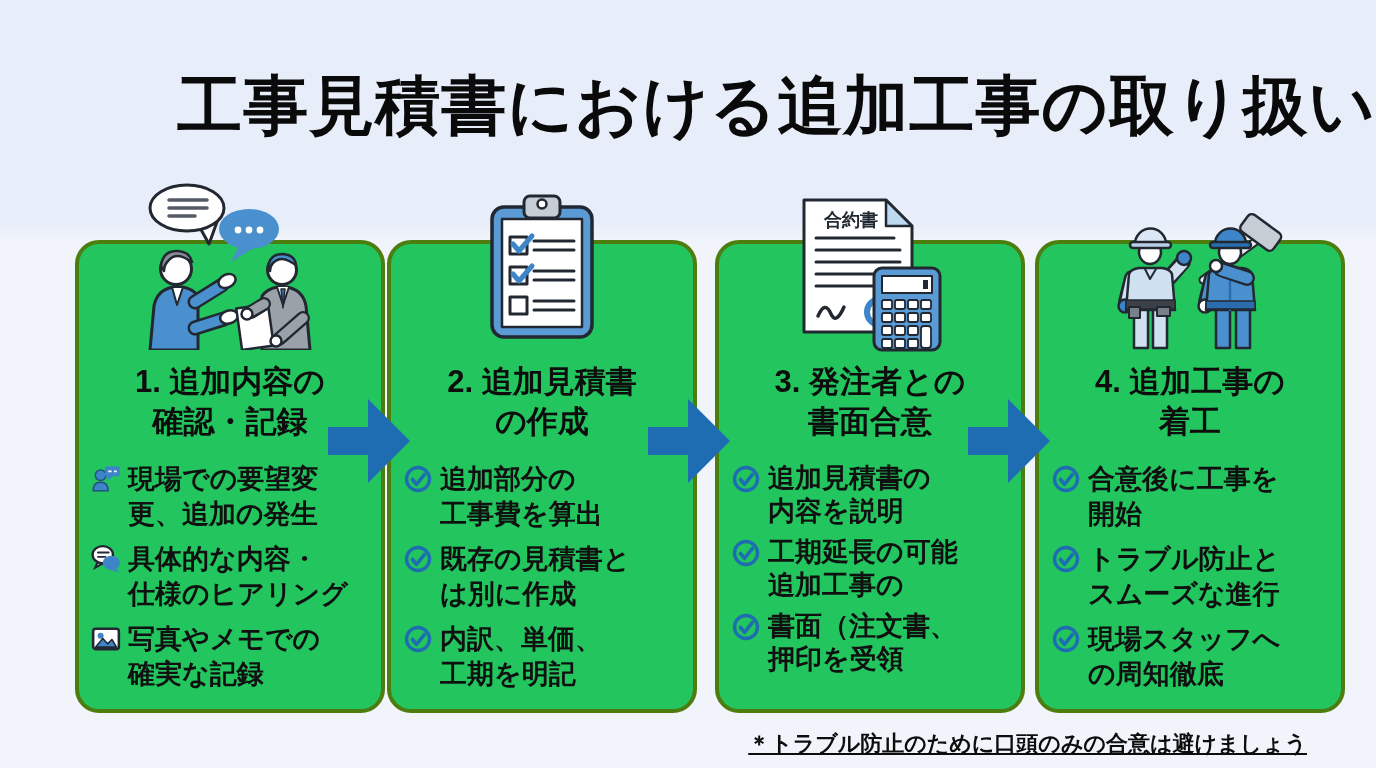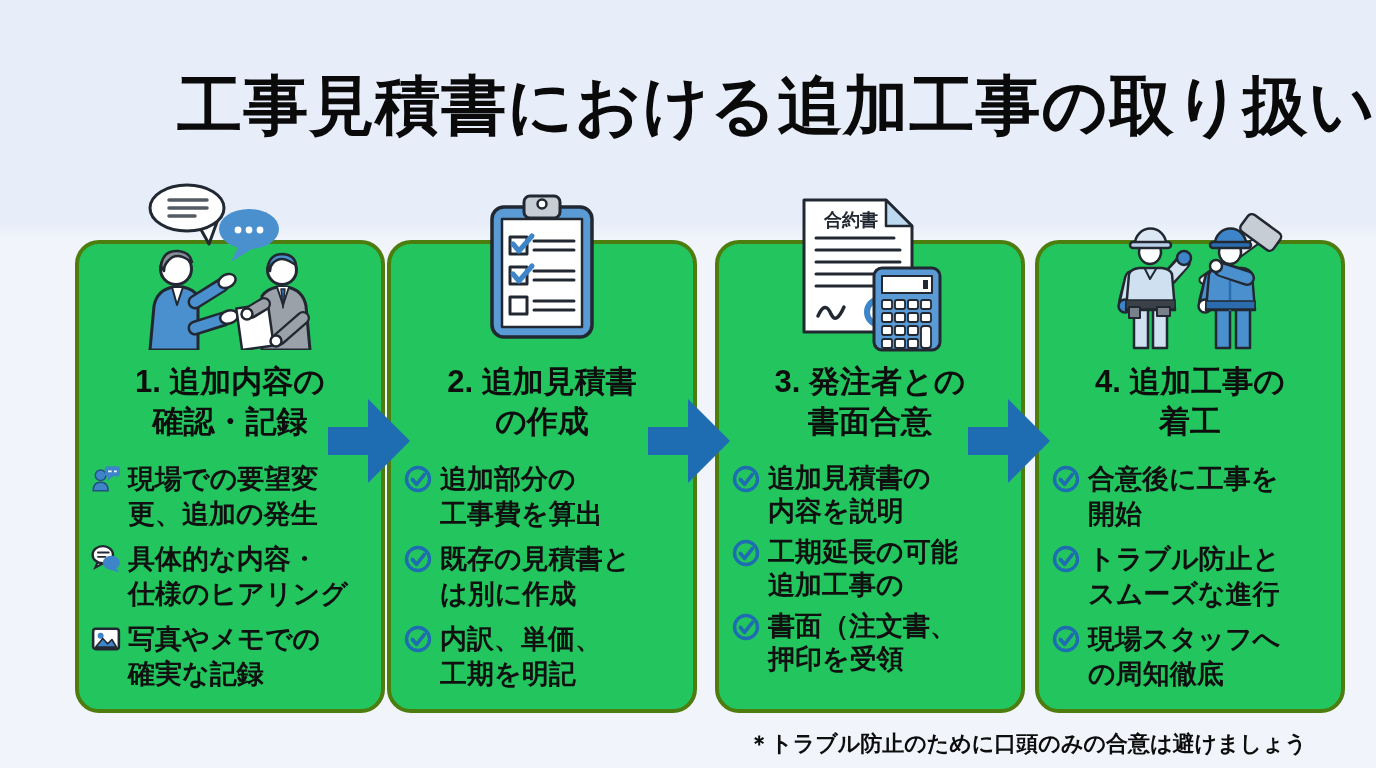--- a/index.html
+++ b/index.html
@@ -37,21 +37,21 @@
   }
   .card-3 .items { margin-top:20px; gap:8px; }
   .item { display:flex; align-items:flex-start; gap:7px; }
   .item-icon { flex:0 0 30px; width:30px; height:30px; margin-top:2px; }
   .item-text { font-size:27px; font-weight:700; line-height:35px; color:#101010; }
   .card-3 .item-text { line-height:33px; }
   .arrow { position:absolute; top:397px; width:82px; height:88px; }
   .arrow-1 { left:328px; } .arrow-2 { left:648px; } .arrow-3 { left:968px; }
   .footnote {
     position:absolute; top:729px; right:69px;
-    font-size:22px; font-weight:700; color:#0d0d0d; white-space:nowrap;
+    font-size:22px; font-weight:700; color:#0d0d0d; white-space:nowrap;text-decoration:underline;
   }
 </style>
 </head>
 <body>
 
 <h1 class="main-title">工事見積書における追加工事の取り扱い</h1>
 
 <section class="card card-1">
   <div class="illus illus-1">
     <svg viewBox="0 0 210 172" width="210" height="172" xmlns="http://www.w3.org/2000/svg" stroke-linejoin="round" stroke-linecap="round">

